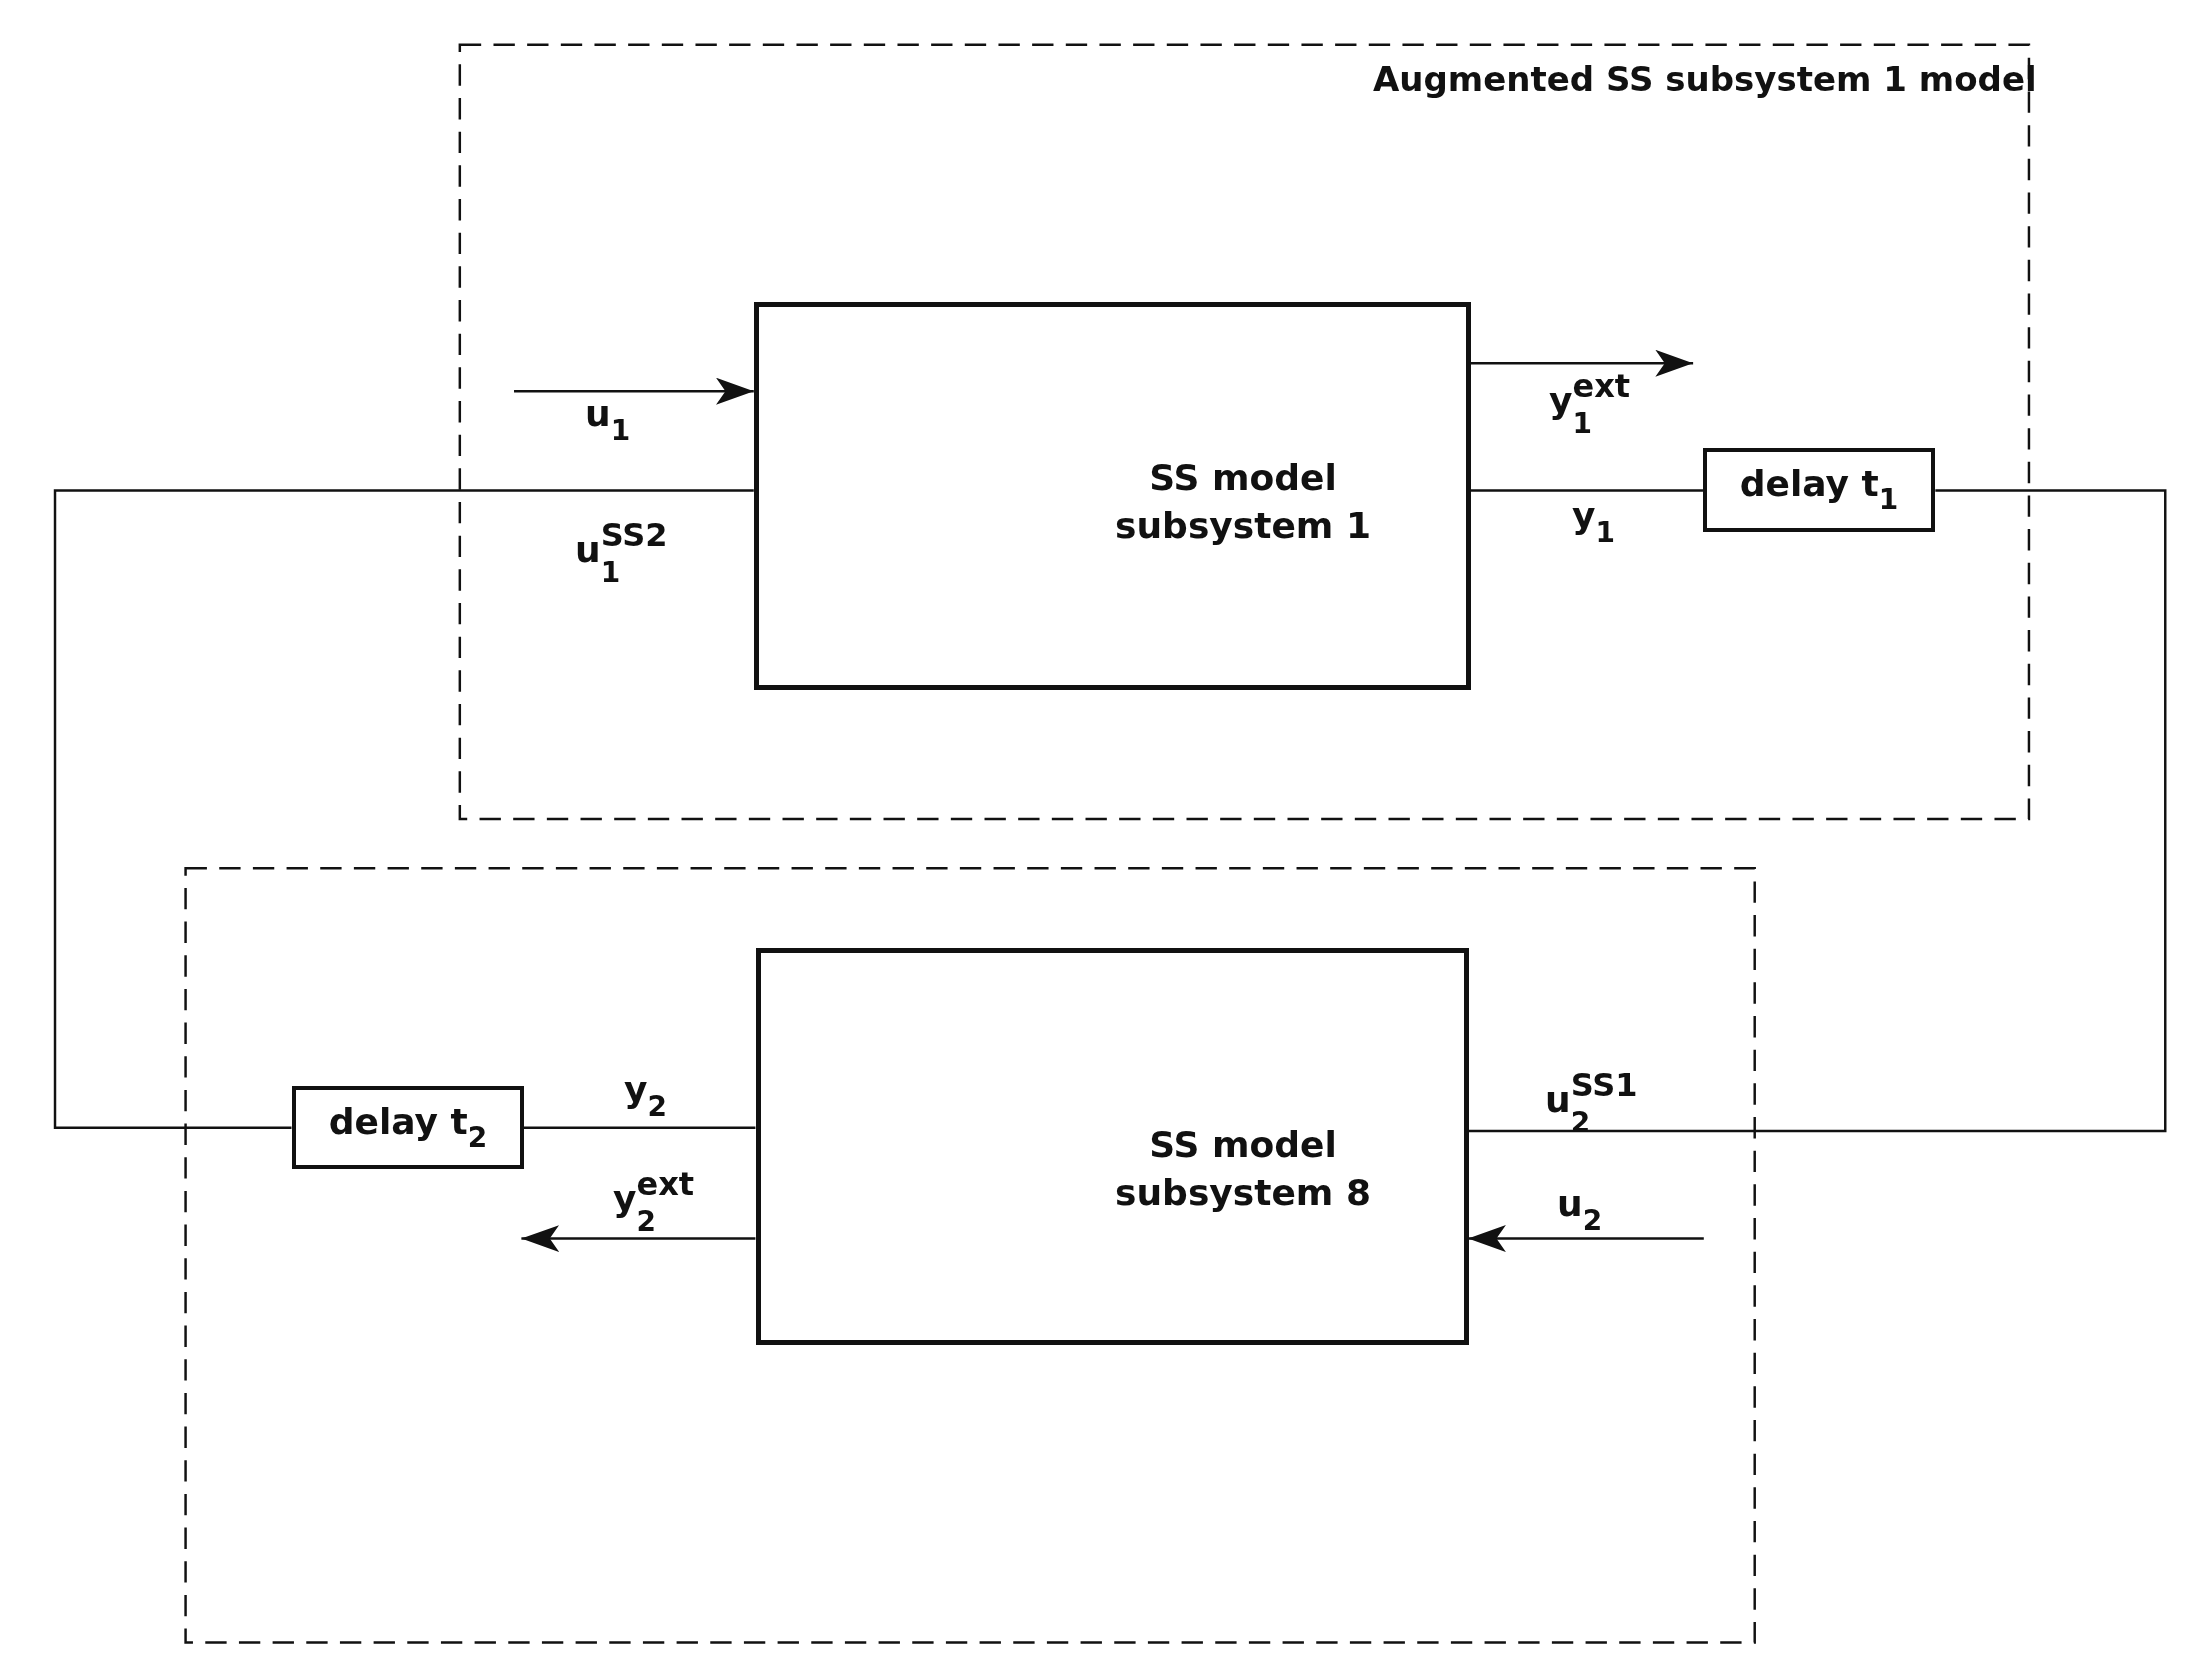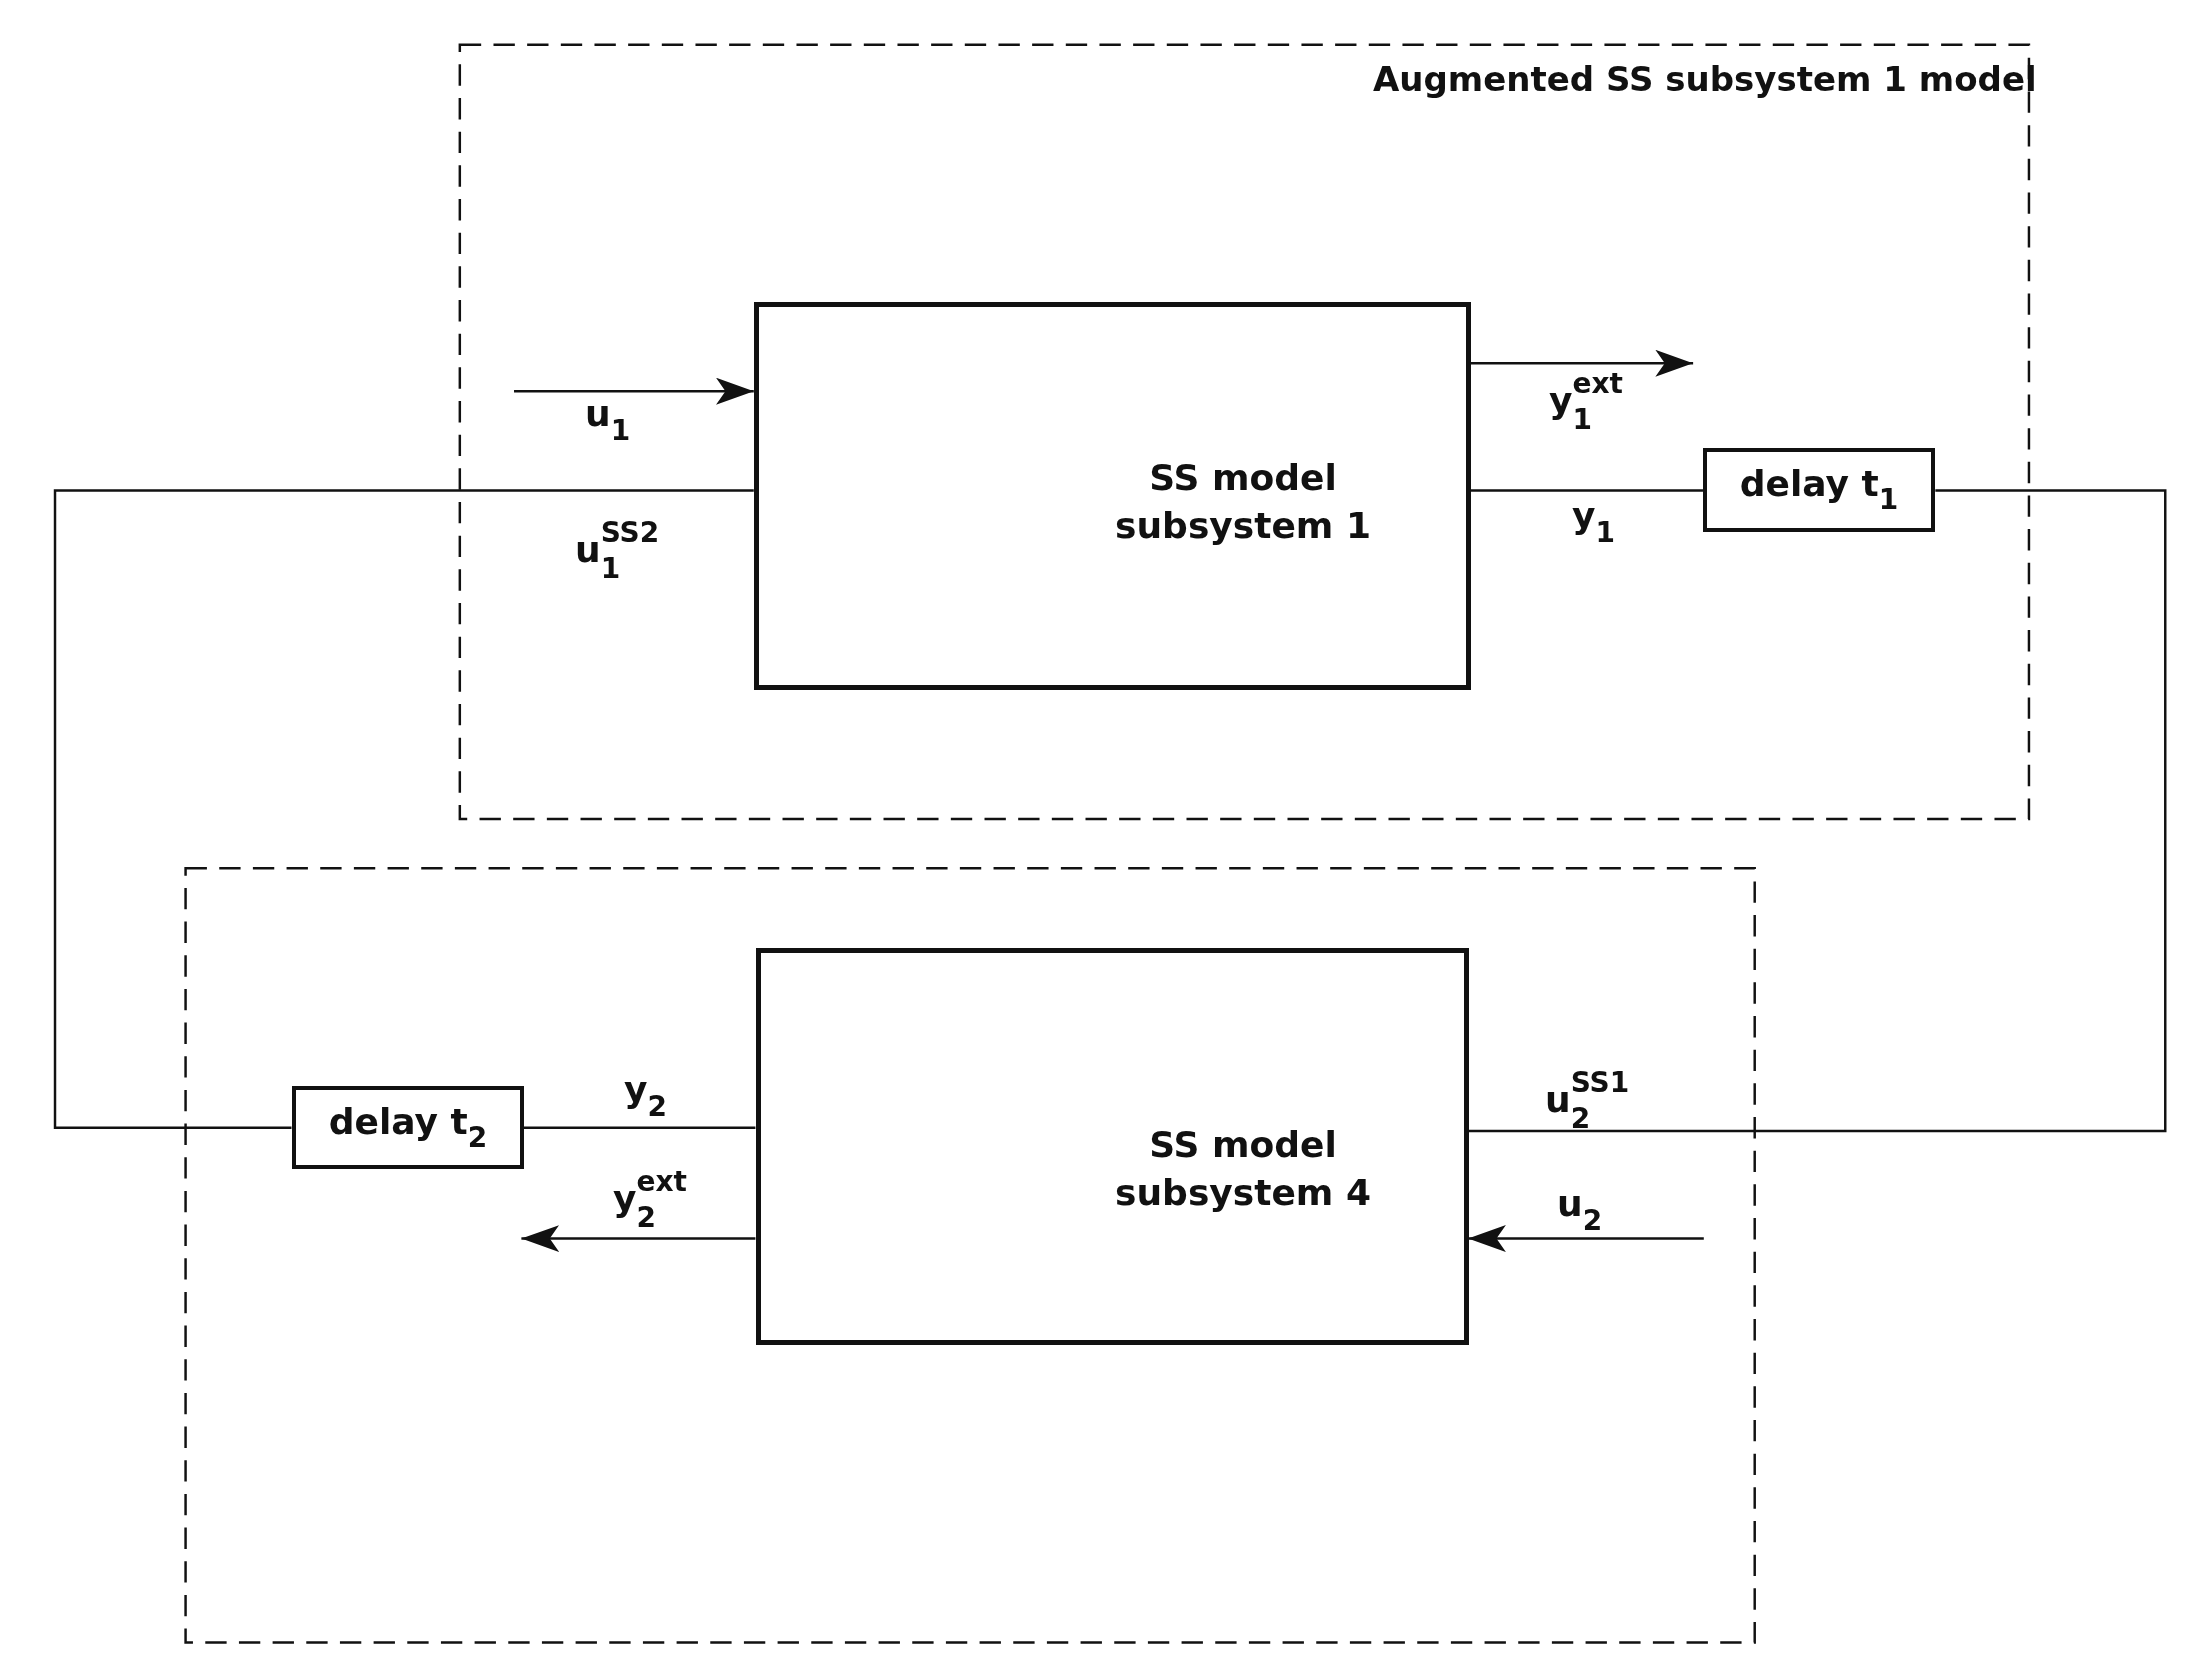--- a/index.html
+++ b/index.html
@@ -87,21 +87,21 @@
     font-size: 28px;
     line-height: 1;
     margin-top: 21.4px;
   }
   .sig .stack {
     display: flex;
     flex-direction: column;
     align-items: flex-start;
   }
   .sig .stack .sup {
-    font-size: 28px;
+    font-size: 32px;
     line-height: 1;
     margin-top: -13px;
     text-align: center;
   }
   .sig .stack .sub {
     font-size: 28px;
     line-height: 1;
     margin-top: 8.2px;
   }
 </style>
@@ -131,21 +131,21 @@
   </svg>
 
   <div class="frame-label" style="left:1373px; top:59px;">Augmented SS subsystem 1 model</div>
 
   <div class="block ss-block" style="left:754px; top:302px; width:717px; height:388px; padding-top:11.5px;">
     <div>SS model</div>
     <div>subsystem 1</div>
   </div>
   <div class="block ss-block" style="left:756px; top:948px; width:713px; height:397px; padding-top:44px;">
     <div>SS model</div>
-    <div>subsystem 4</div>
+    <div>subsystem 8</div>
   </div>
 
   <div class="block delay-block" style="left:1703px; top:448px; width:232px; height:84px;">
     <div class="delay-label">
       <span>delay t</span>
         <span class="dsub">1</span>
     </div>
   </div>
   <div class="block delay-block" style="left:292px; top:1086px; width:232px; height:83px;">
     <div class="delay-label">

